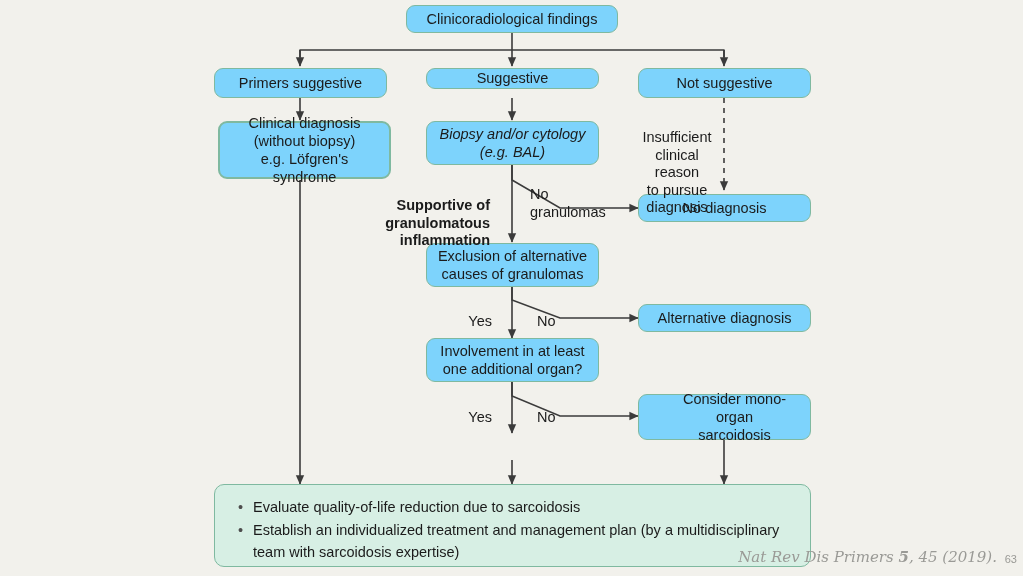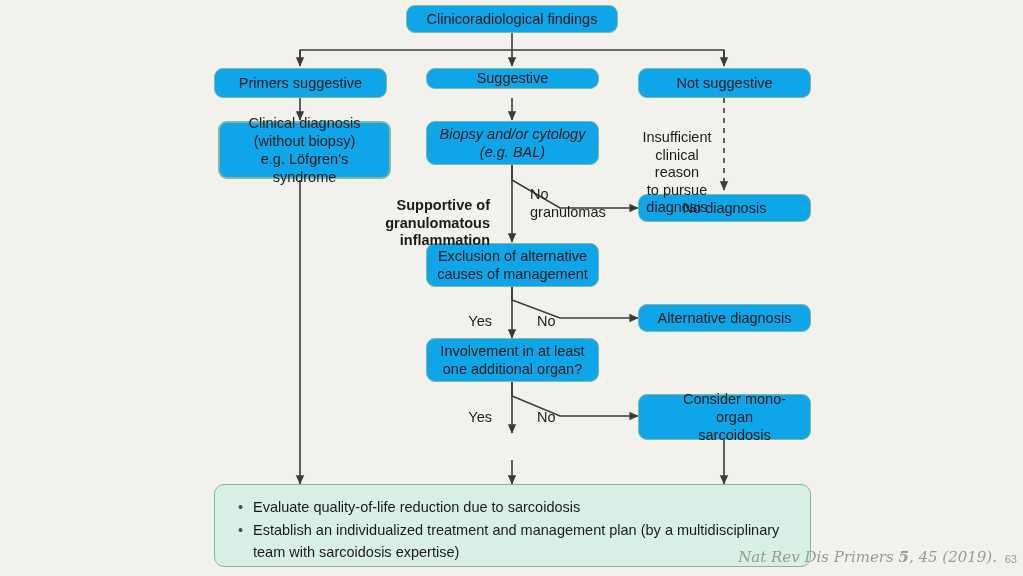--- a/index.html
+++ b/index.html
@@ -19,21 +19,21 @@
     position: absolute;
     left: 0;
     top: 0;
     width: 1023px;
     height: 576px;
     pointer-events: none;
   }
   .node {
     position: absolute;
     box-sizing: border-box;
-    background: #0ea5e9;
+    background: #7dd3fc;
     border: 1.5px solid #7fb9a0;
     border-radius: 9px;
     color: #1b1b1b;
     display: flex;
     align-items: center;
     justify-content: center;
     text-align: center;
     line-height: 1.25;
     font-size: 14.5px;
     padding: 4px 8px;
@@ -177,21 +177,21 @@
     <span>Biopsy and/or cytology
 (e.g. BAL)</span>
   </div>
 
   <div class="node" style="left:638px; top:194px; width:173px; height:28px;">
     <span>No diagnosis</span>
   </div>
 
   <div class="node" style="left:426px; top:243px; width:173px; height:44px;">
     <span>Exclusion of alternative
-causes of management</span>
+causes of granulomas</span>
   </div>
 
   <div class="node" style="left:638px; top:304px; width:173px; height:28px;">
     <span>Alternative diagnosis</span>
   </div>
 
   <div class="node" style="left:426px; top:338px; width:173px; height:44px;">
     <span>Involvement in at least
 one additional organ?</span>
   </div>

